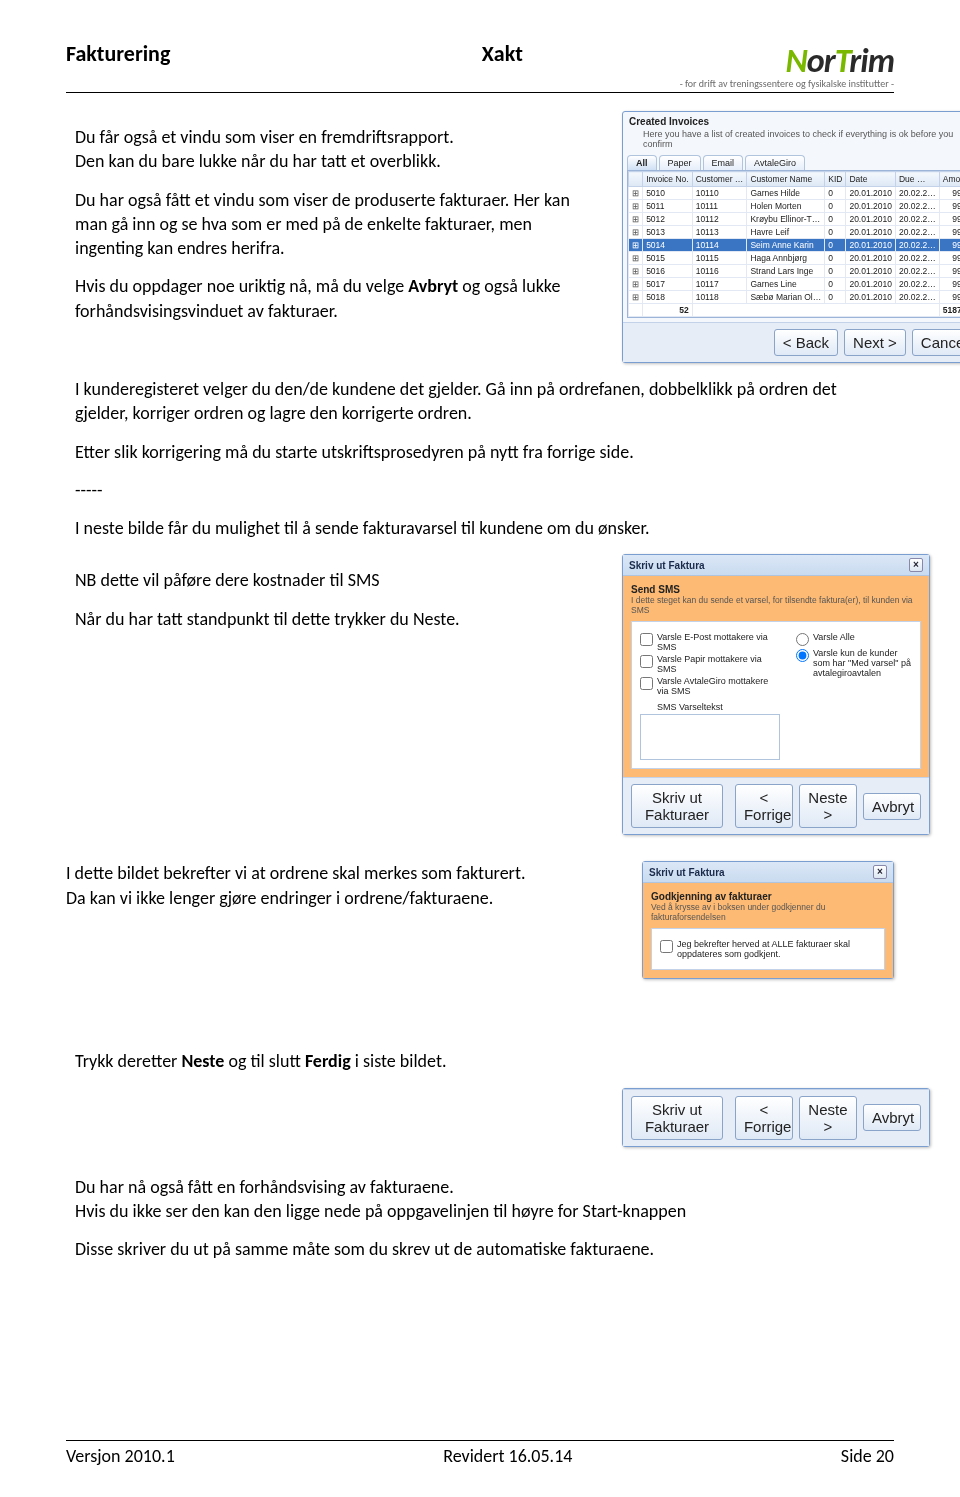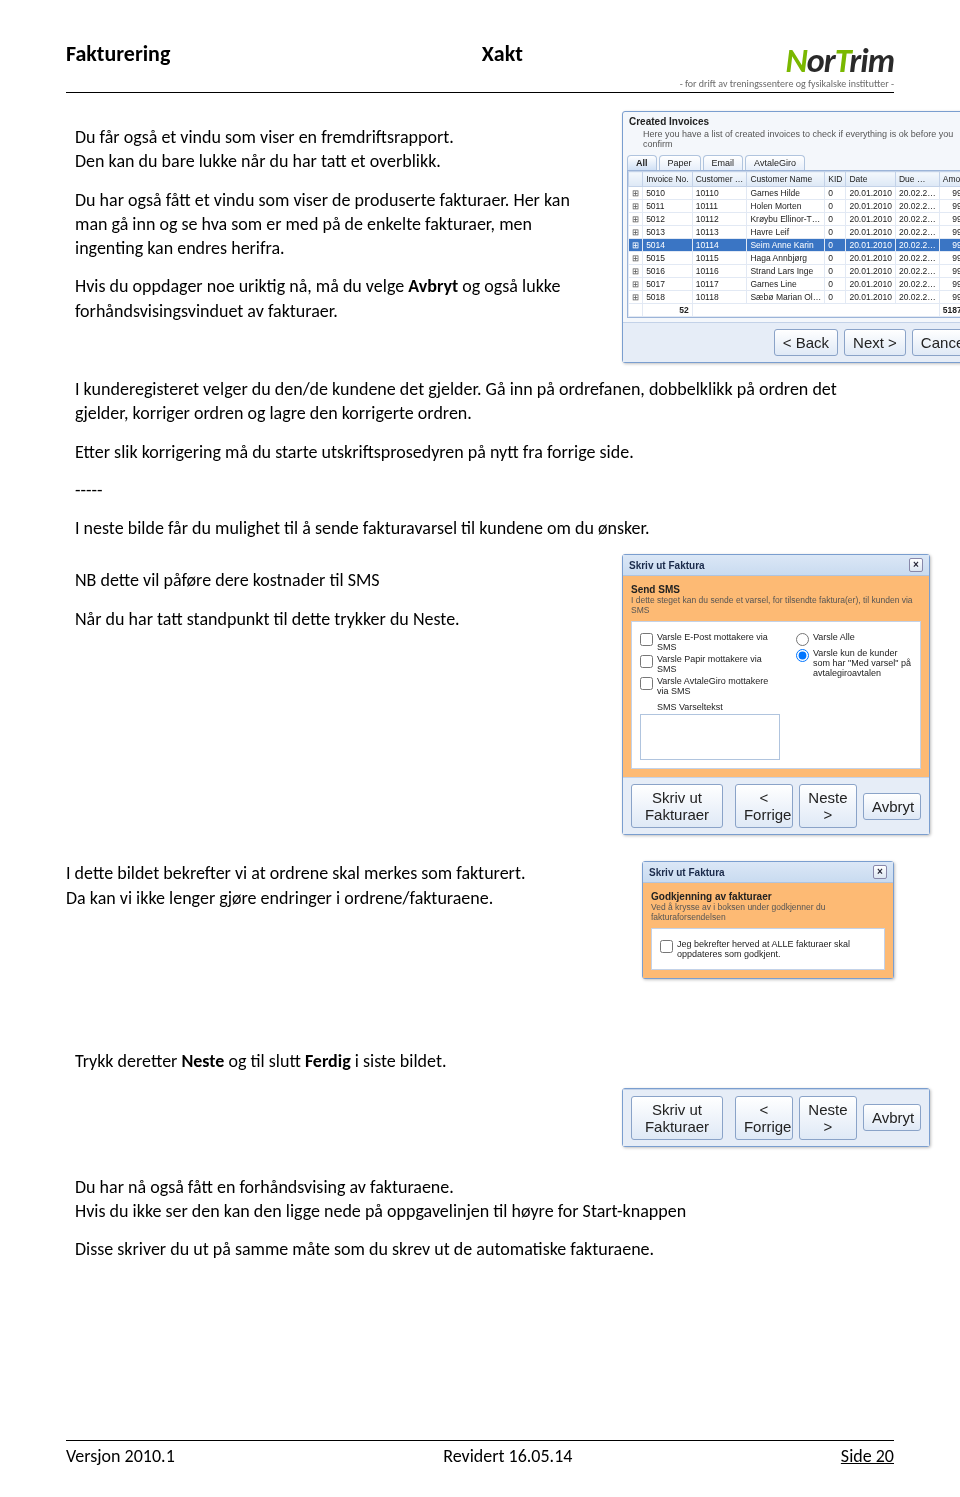--- a/index.html
+++ b/index.html
@@ -163,21 +163,21 @@
 
   
   .ftr {
     position: absolute; left: 66px; right: 66px; bottom: 30px;
     border-top: 1.5px solid #000;
     display: flex;
     padding-top: 4px;
     font-size: 18px;
   }
   .ftr .c { flex: 1; text-align: center; }
-  .ftr .r { text-align: right; text-decoration: underline; }
+  .ftr .r { text-align: right; }
 </style>
 </head>
 <body>
 
 <div class="hdr">
   <div class="hdr-left">
     <span class="hdr-title">Fakturering</span>
     <span class="hdr-app">Xakt</span>
   </div>
   <div class="hdr-logo">

